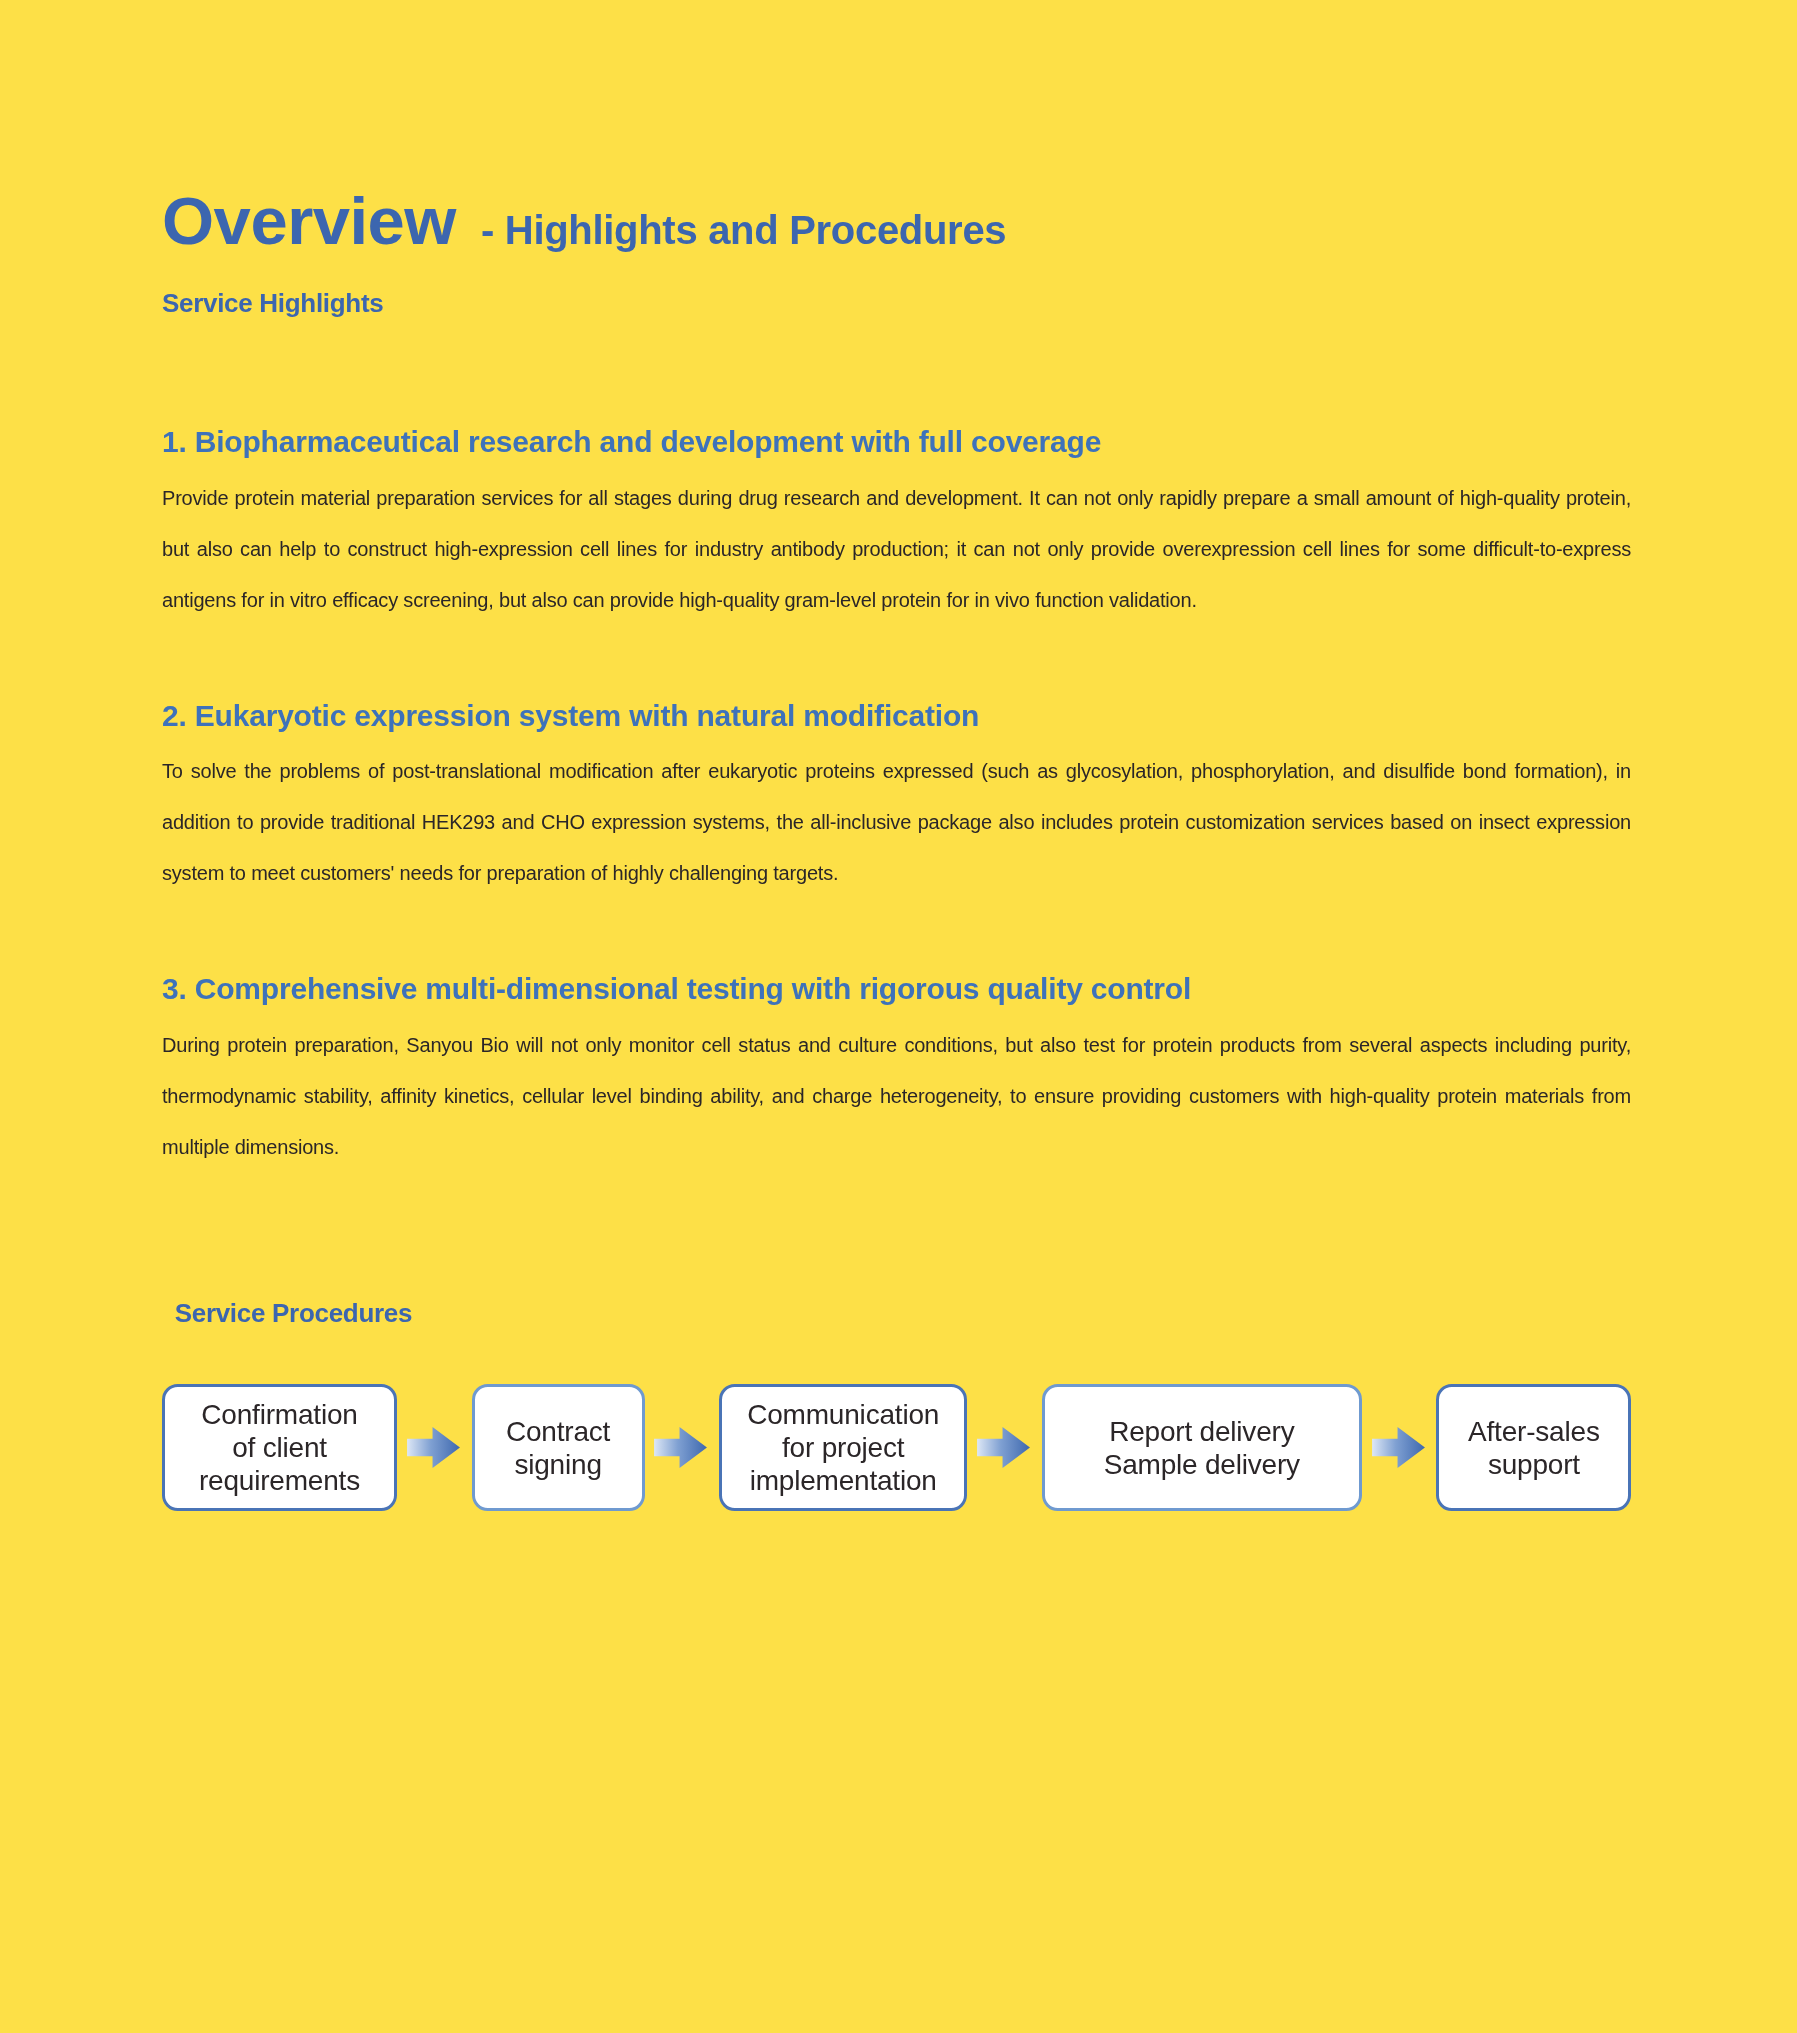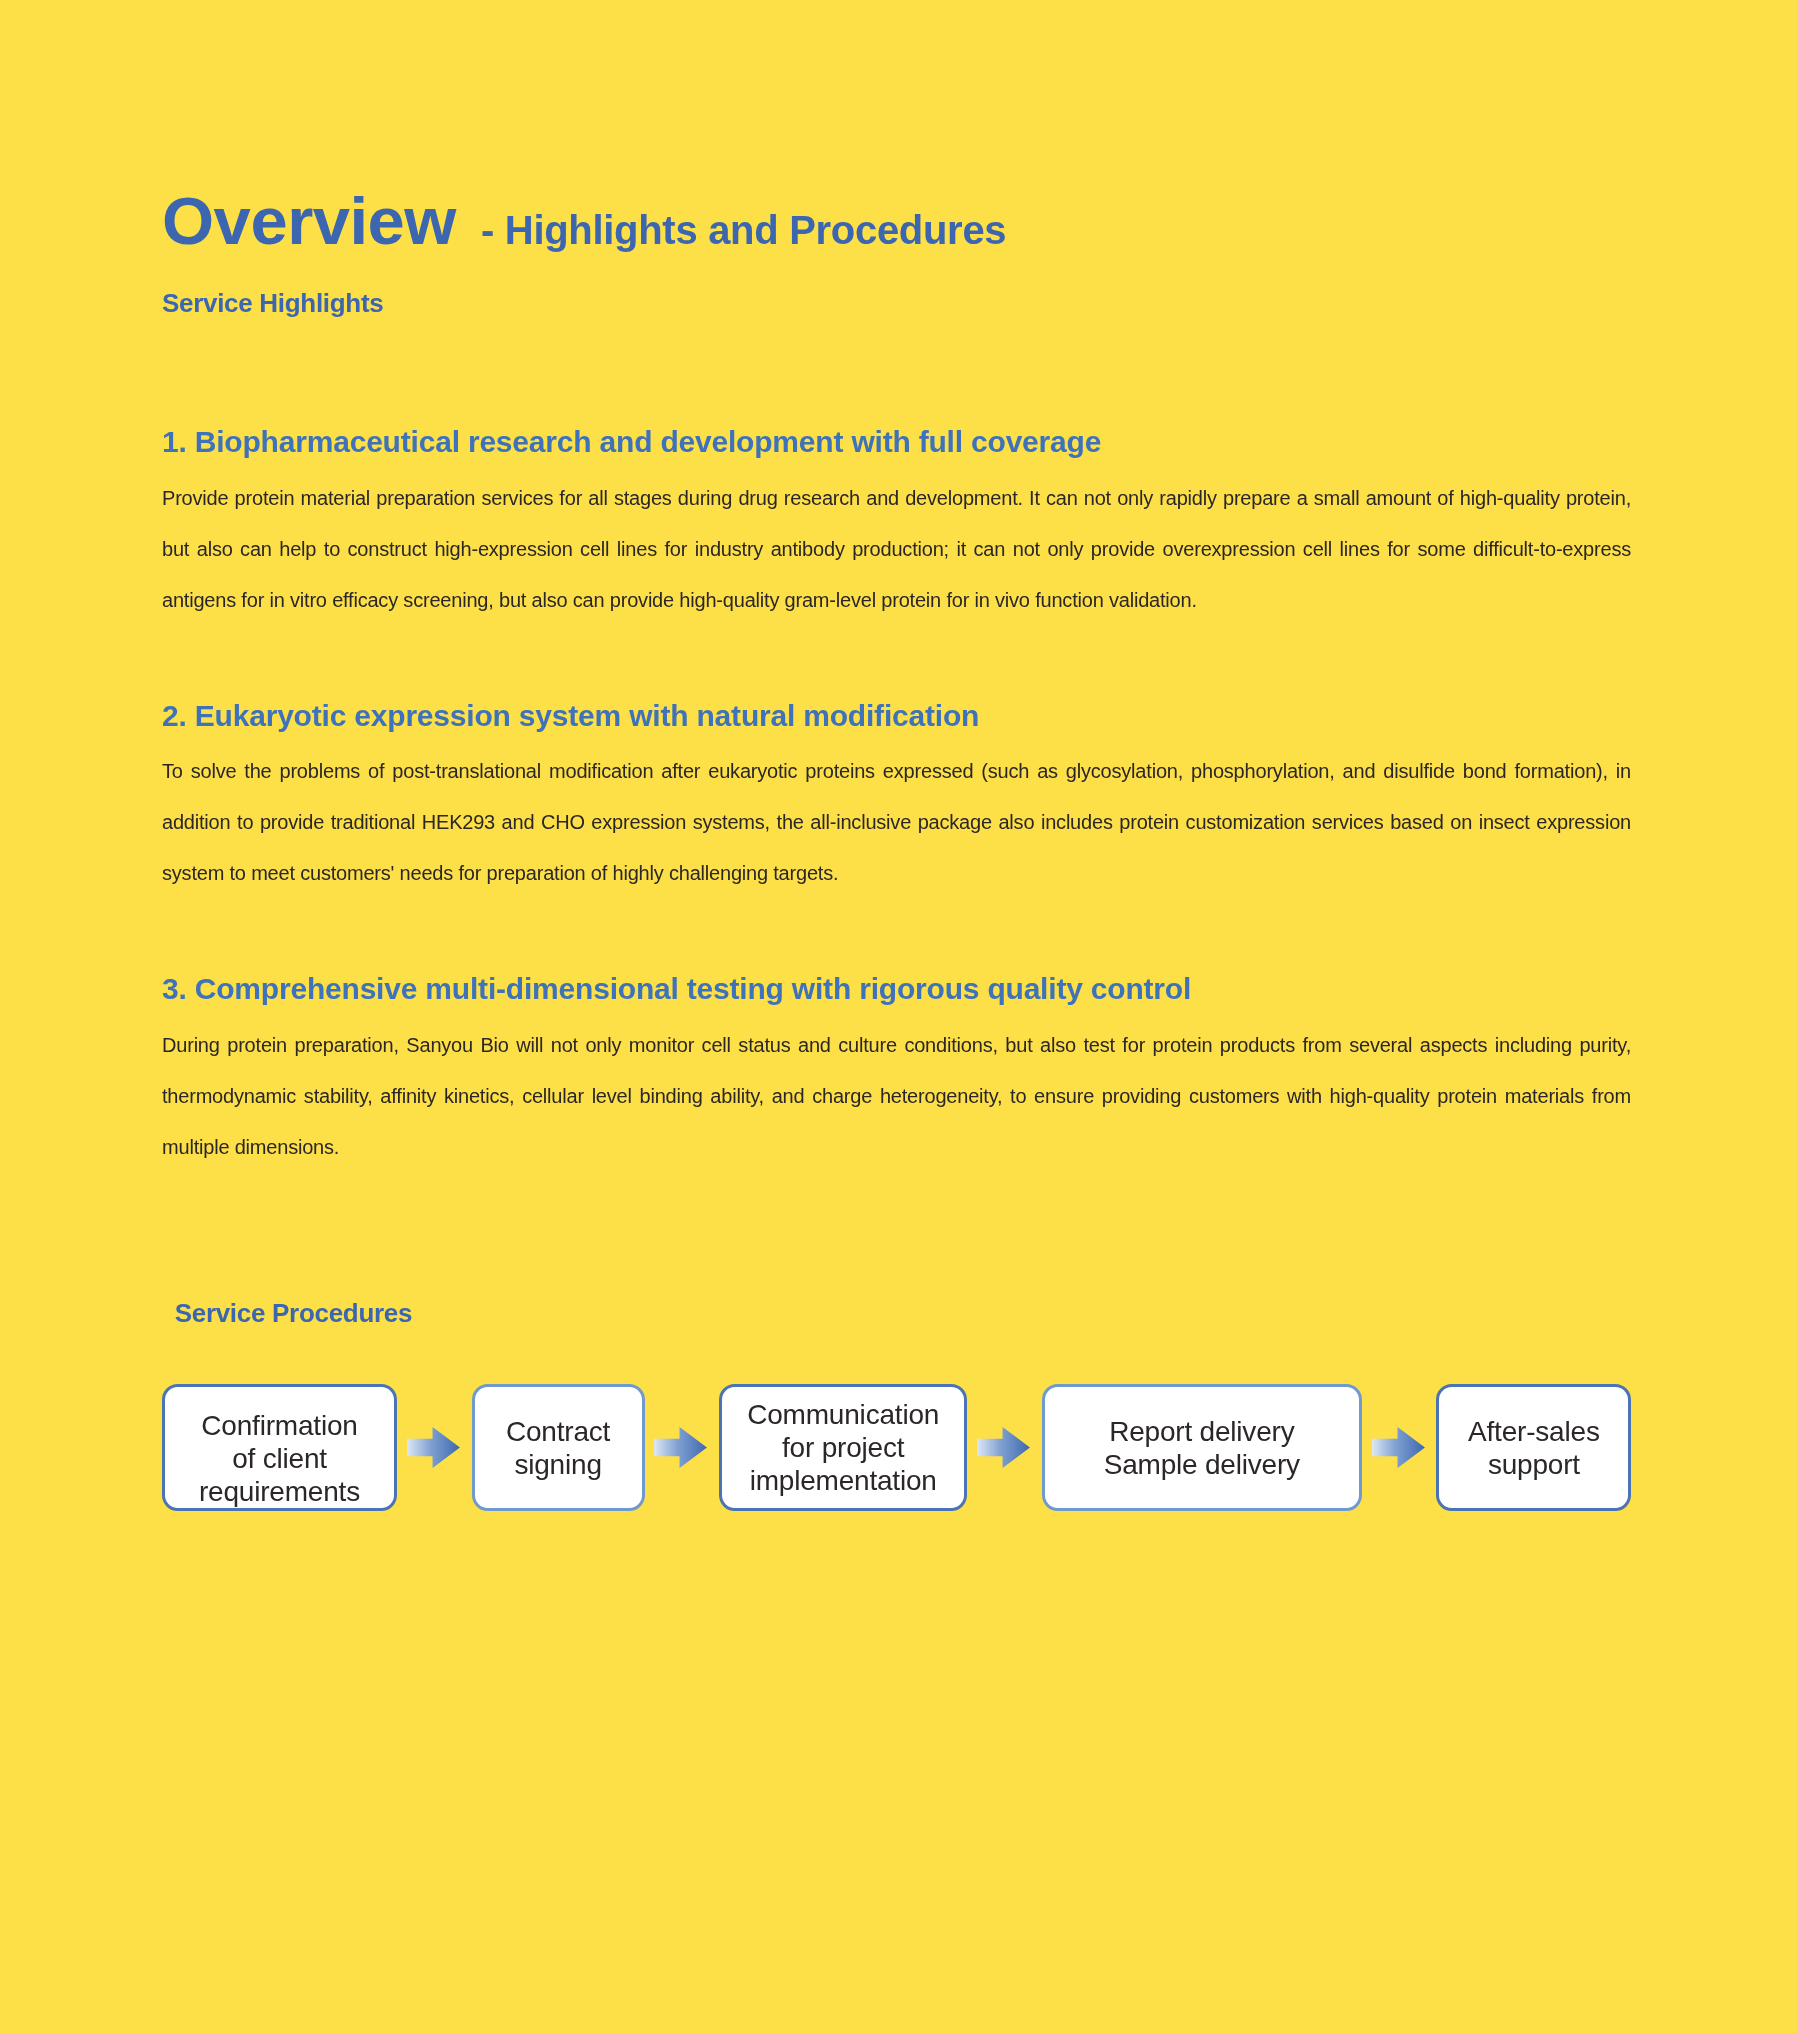--- a/index.html
+++ b/index.html
@@ -79,21 +79,21 @@
     align-items: center;
     text-align: center;
     font-size: 28px;
     line-height: 33px;
     color: #2b2628;
     letter-spacing: -0.2px;
     flex: 0 0 auto;
     background: #ffffff;
   }
   .step--light { border-color: #6f9ad0; }
-  .step--w1 { width: 235px; justify-content: flex-end; }
+  .step--w1 { width: 235px; }
   .step--w2 { width: 173px; }
   .step--w3 { width: 248px; justify-content: center; }
   .step--w4 { width: 320px; }
   .step--w5 { width: 195px; }
   .flow-arrow {
     flex: 0 0 auto;
     margin: 0 9.8px;
     display: block;
   }
 </style>

